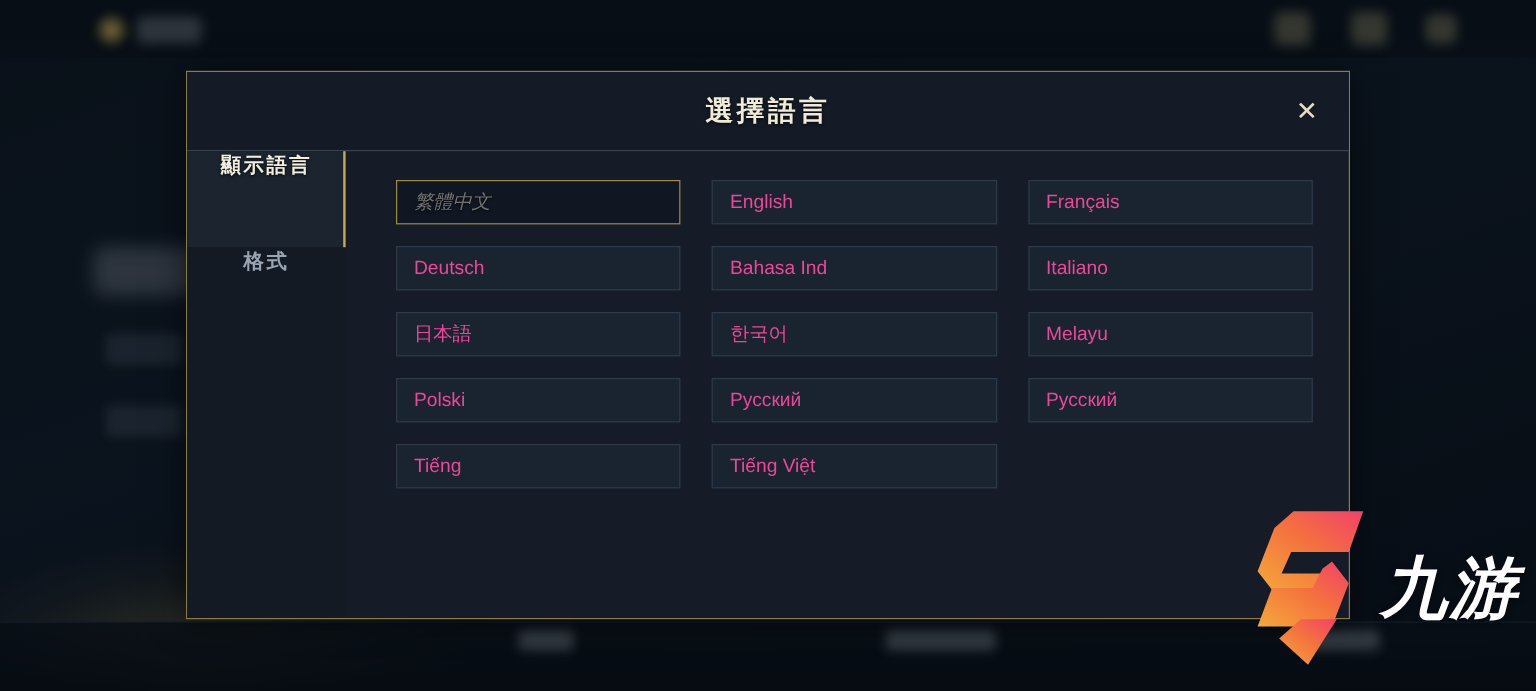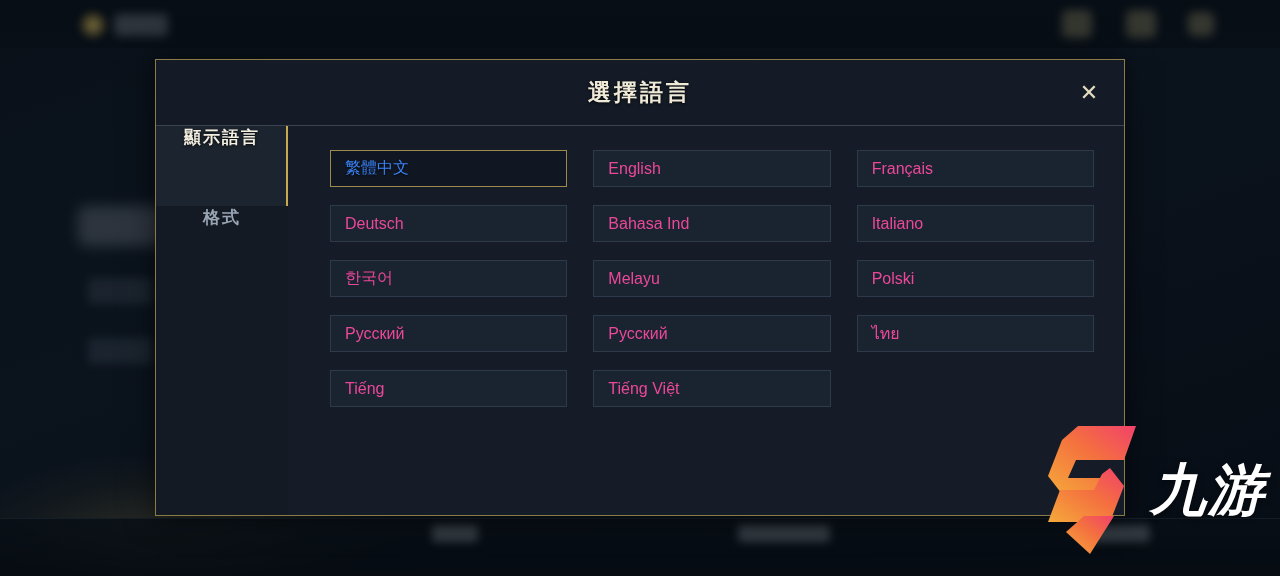--- a/index.html
+++ b/index.html
@@ -198,22 +198,23 @@
     border: 1px solid #2e3a4a;
     font-size: 16px;
     color: #ec4899;
     cursor: pointer;
     overflow: hidden;
     white-space: nowrap;
   }
   .lang-btn.selected {
     background: #101722;
     border: 1px solid #9c8a4e;
-    color: #3b82f6;
+    color: #737373;
     text-shadow: 0 1px 2px rgba(0,0,0,0.8);
+    font-style: italic;
   }
 
   
   .watermark {
     position: absolute;
     right: 14px; bottom: 20px;
     display: flex;
     align-items: center;
     gap: 6px;
     pointer-events: none;
@@ -288,36 +289,36 @@
             <div class="lang-btn">
               <span>Deutsch</span>
             </div>
             <div class="lang-btn">
               <span>Bahasa Ind</span>
             </div>
             <div class="lang-btn">
               <span>Italiano</span>
             </div>
             <div class="lang-btn">
+              <span>日本語</span>
+            </div>
+            <div class="lang-btn">
               <span>한국어</span>
             </div>
             <div class="lang-btn">
               <span>Melayu</span>
             </div>
             <div class="lang-btn">
               <span>Polski</span>
             </div>
             <div class="lang-btn">
               <span>Русский</span>
             </div>
             <div class="lang-btn">
               <span>Русский</span>
-            </div>
-            <div class="lang-btn">
-              <span>ไทย</span>
             </div>
             <div class="lang-btn">
               <span>Tiếng</span>
             </div>
             <div class="lang-btn">
               <span>Tiếng Việt</span>
             </div>
           </div>
       </section>
 

